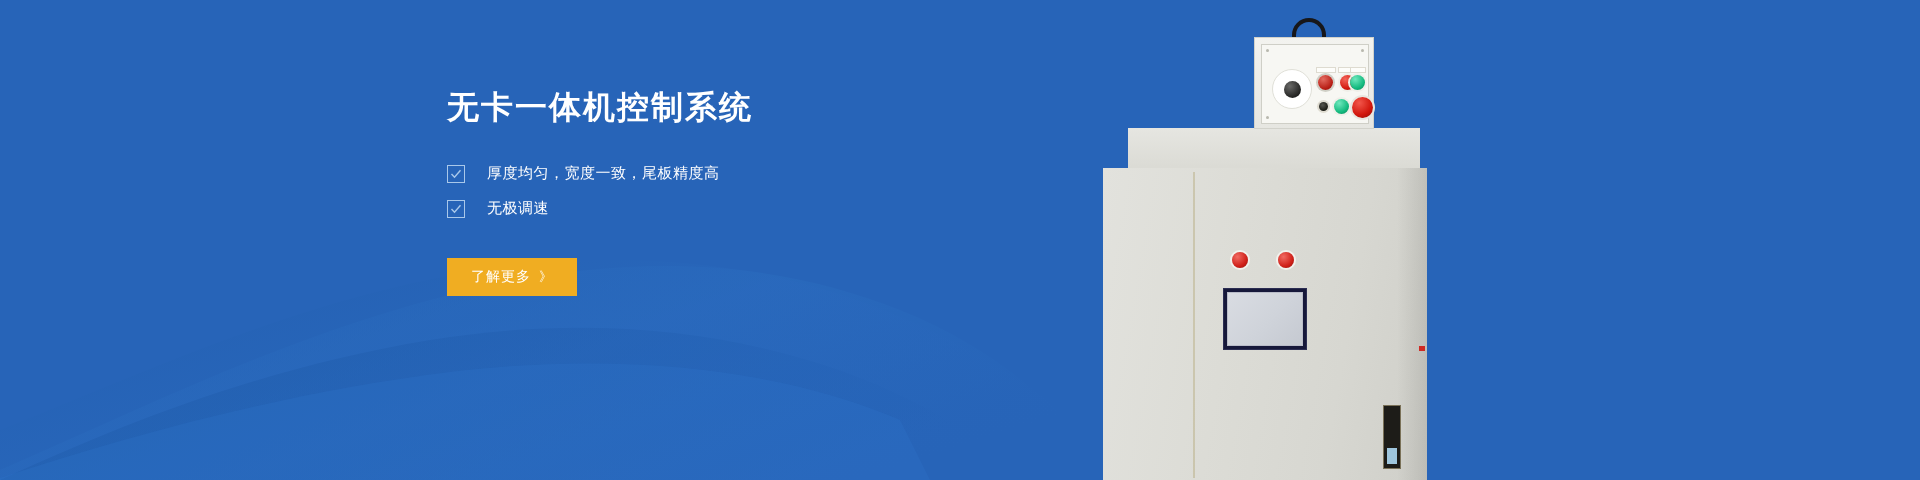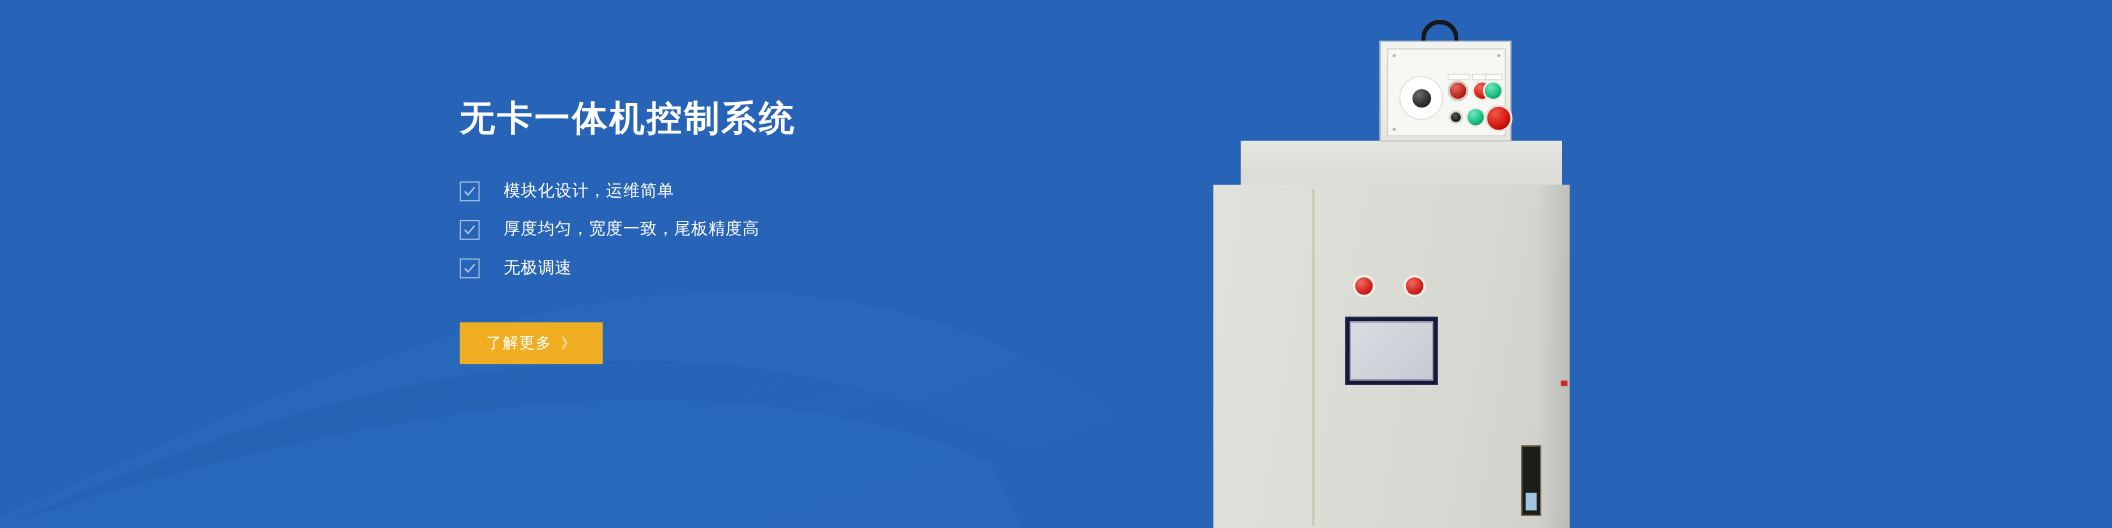--- a/index.html
+++ b/index.html
@@ -21,21 +21,21 @@
     position: absolute;
     left: 0; top: 0;
     width: 1920px;
     height: 480px;
     pointer-events: none;
   }
 
   
   .content {
     position: absolute;
-    left: 418px;
+    left: 447px;
     top: 88px;
     width: 560px;
   }
   .hero-title {
     color: #ffffff;
     font-size: 32px;
     font-weight: bold;
     letter-spacing: 2px;
     line-height: 1.2;
     margin: 0 0 38px 0;
@@ -313,28 +313,20 @@
   <div class="content">
     <h1 class="hero-title">无卡一体机控制系统</h1>
 
     <ul class="feature-list">
       <li class="feature-item">
         <span class="check-box">
           <svg width="12" height="12" viewBox="0 0 12 12">
             <polyline points="1.5,6 4.5,9.2 10.5,2.2" fill="none" stroke="#a9c8ea" stroke-width="1.4"></polyline>
           </svg>
         </span>
-        <span class="feature-text">模块化设计，运维简单</span>
-      </li>
-      <li class="feature-item">
-        <span class="check-box">
-          <svg width="12" height="12" viewBox="0 0 12 12">
-            <polyline points="1.5,6 4.5,9.2 10.5,2.2" fill="none" stroke="#a9c8ea" stroke-width="1.4"></polyline>
-          </svg>
-        </span>
         <span class="feature-text">厚度均匀，宽度一致，尾板精度高</span>
       </li>
       <li class="feature-item">
         <span class="check-box">
           <svg width="12" height="12" viewBox="0 0 12 12">
             <polyline points="1.5,6 4.5,9.2 10.5,2.2" fill="none" stroke="#a9c8ea" stroke-width="1.4"></polyline>
           </svg>
         </span>
         <span class="feature-text">无极调速</span>
       </li>

